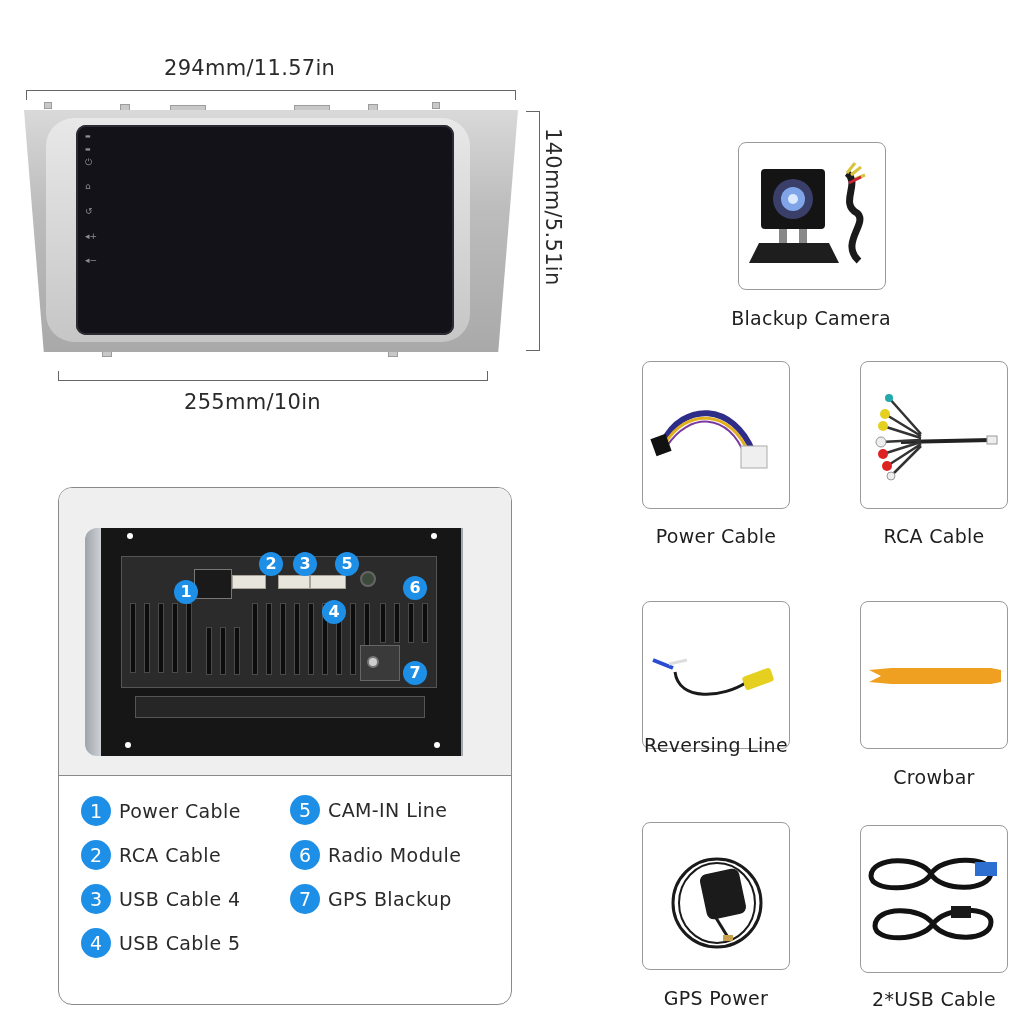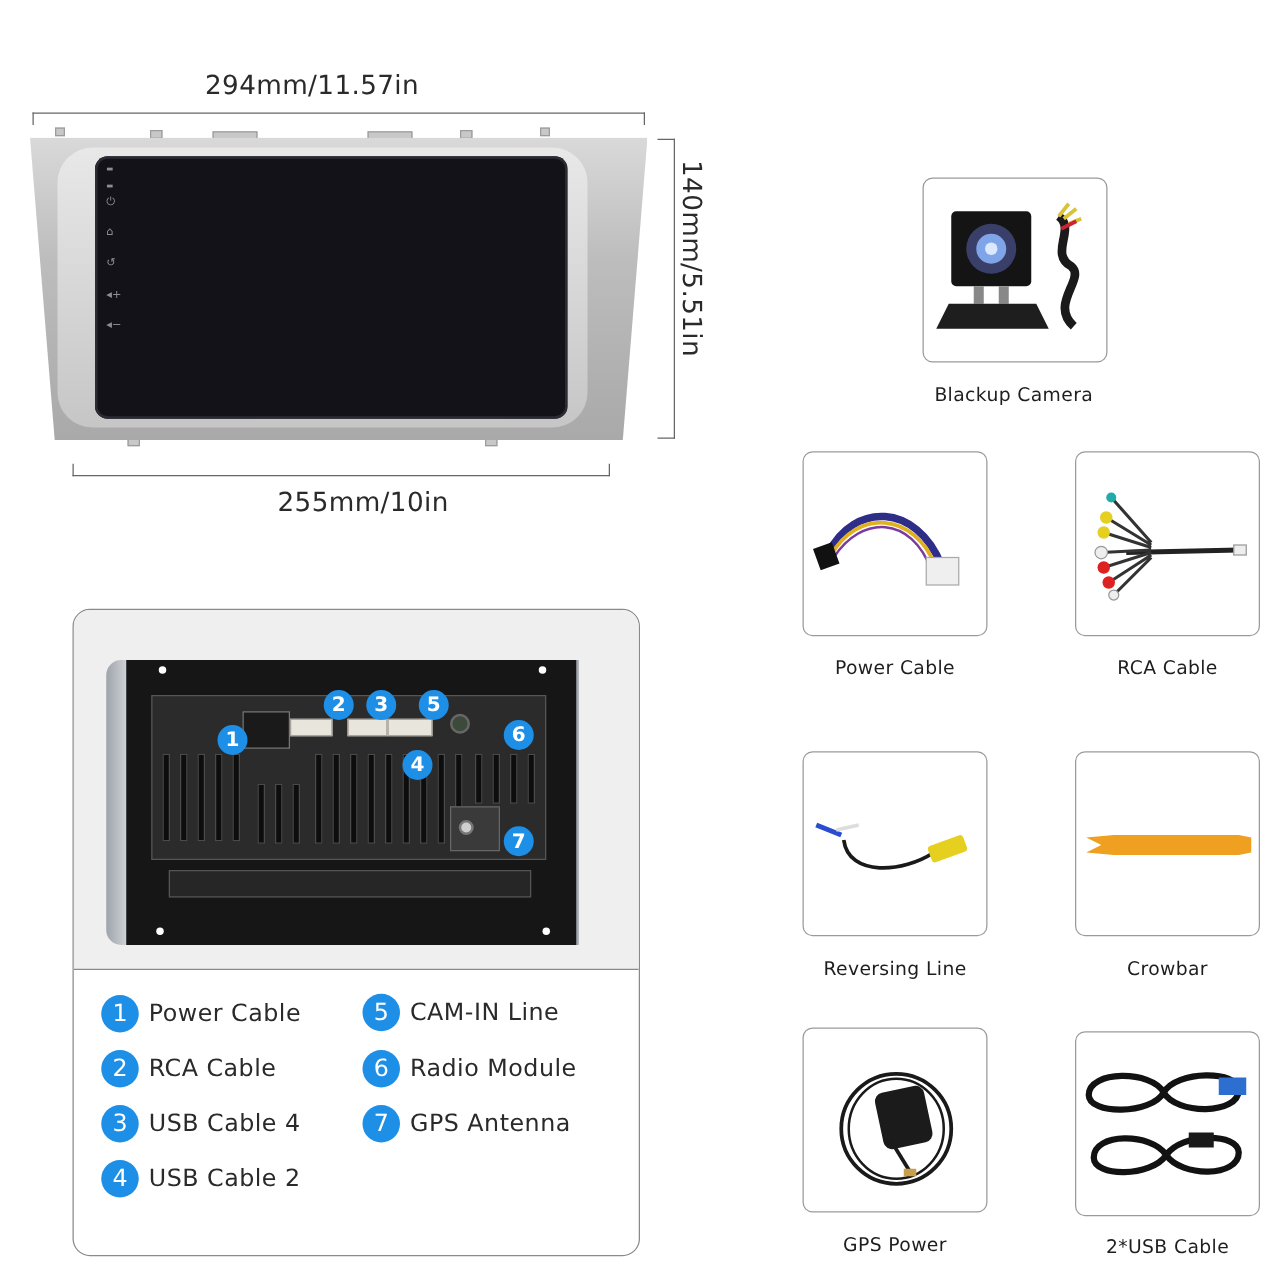--- a/index.html
+++ b/index.html
@@ -50,34 +50,34 @@
   
   .legend-item { position: absolute; display: flex; align-items: center; white-space: nowrap; }
   .legend-num {
     width: 30px; height: 30px; border-radius: 50%; background: #1e8fe6; color: #fff;
     font-size: 19px; display: flex; align-items: center; justify-content: center; margin-right: 8px;
   }
   .legend-label { font-size: 19px; color: #2a2a2a; letter-spacing: 0.4px; }
 
   
   .card { position: absolute; width: 148px; height: 148px; border: 1.5px solid #9a9a9a; border-radius: 8px; background: #fff; overflow: hidden; }
-  .card-label { position: absolute; width: 200px; text-align: center; font-size: 15px; color: #1e1e1e; letter-spacing: 0.3px; }
+  .card-label { position: absolute; width: 200px; text-align: center; font-size: 19px; color: #1e1e1e; letter-spacing: 0.3px; }
 </style>
 </head>
 <body>
 
 <div>
   <div class="abs dim-text" style="left:164px;top:56px;">294mm/11.57in</div>
   <div class="abs dim-line-h" style="left:26px;top:90px;width:490px;"></div>
 
   <div class="abs dim-line-v" style="left:526px;top:111px;height:240px;"></div>
   <div class="abs dim-text" style="left:565px;top:128px;transform-origin:0 0;transform:rotate(90deg);">140mm/5.51in</div>
 
   <div class="abs dim-line-h bottom" style="left:58px;top:371px;width:430px;"></div>
-  <div class="abs dim-text" style="left:184px;top:390px;margin-left:38px;">255mm/10in</div>
+  <div class="abs dim-text" style="left:184px;top:390px;">255mm/10in</div>
 
   <div class="tab" style="left:44px;top:102px;width:8px;"></div>
   <div class="tab" style="left:120px;top:104px;width:10px;"></div>
   <div class="tab" style="left:170px;top:105px;width:36px;"></div>
   <div class="tab" style="left:294px;top:105px;width:36px;"></div>
   <div class="tab" style="left:368px;top:104px;width:10px;"></div>
   <div class="tab" style="left:432px;top:102px;width:8px;"></div>
   <div class="tab" style="left:102px;top:350px;width:10px;"></div>
   <div class="tab" style="left:388px;top:350px;width:10px;"></div>
 
@@ -156,33 +156,33 @@
   <div class="legend-item" style="left:22px;top:352px;">
     <span class="legend-num">2</span>
     <span class="legend-label">RCA Cable</span>
   </div>
   <div class="legend-item" style="left:22px;top:396px;">
     <span class="legend-num">3</span>
     <span class="legend-label">USB Cable 4</span>
   </div>
   <div class="legend-item" style="left:22px;top:440px;">
     <span class="legend-num">4</span>
-    <span class="legend-label">USB Cable 2</span>
+    <span class="legend-label">USB Cable 5</span>
   </div>
   <div class="legend-item" style="left:231px;top:307px;">
     <span class="legend-num">5</span>
     <span class="legend-label">CAM-IN Line</span>
   </div>
   <div class="legend-item" style="left:231px;top:352px;">
     <span class="legend-num">6</span>
     <span class="legend-label">Radio Module</span>
   </div>
   <div class="legend-item" style="left:231px;top:396px;">
     <span class="legend-num">7</span>
-    <span class="legend-label">GPS Antenna</span>
+    <span class="legend-label">GPS Blackup</span>
   </div>
 </div>
 
 <div class="card" style="left:738px;top:142px;">
   <svg width="148" height="148" viewBox="0 0 148 148">
     <rect x="22" y="26" width="64" height="60" rx="4" fill="#141414"></rect>
     <circle cx="54" cy="56" r="20" fill="#3a3f6a"></circle>
     <circle cx="54" cy="56" r="12" fill="#7fa5e8"></circle>
     <circle cx="54" cy="56" r="5" fill="#dbe9ff"></circle>
     <rect x="40" y="86" width="8" height="14" fill="#888"></rect>
@@ -223,21 +223,21 @@
 <div class="card-label" style="left:834px;top:525px;">RCA Cable</div>
 
 <div class="card" style="left:642px;top:601px;">
   <svg width="148" height="148" viewBox="0 0 148 148">
     <path d="M32 70 C36 100 80 96 104 80" stroke="#1a1a1a" stroke-width="3" fill="none"></path>
     <path d="M10 58 L30 66" stroke="#2a4cd0" stroke-width="4"></path>
     <path d="M26 62 L44 58" stroke="#ddd" stroke-width="3"></path>
     <rect x="100" y="70" width="30" height="14" rx="3" fill="#e5cf1f" transform="rotate(-20 115 77)"></rect>
   </svg>
 </div>
-<div class="card-label" style="left:616px;top:766px;">Reversing Line</div>
+<div class="card-label" style="left:616px;top:734px;">Reversing Line</div>
 
 <div class="card" style="left:860px;top:601px;">
   <svg width="148" height="148" viewBox="0 0 148 148">
     <path d="M8 68 L30 66 L130 66 L140 68 L140 80 L130 82 L30 82 L8 80 L20 74 Z" fill="#f0a020"></path>
   </svg>
 </div>
 <div class="card-label" style="left:834px;top:766px;">Crowbar</div>
 
 <div class="card" style="left:642px;top:822px;">
   <svg width="148" height="148" viewBox="0 0 148 148">

